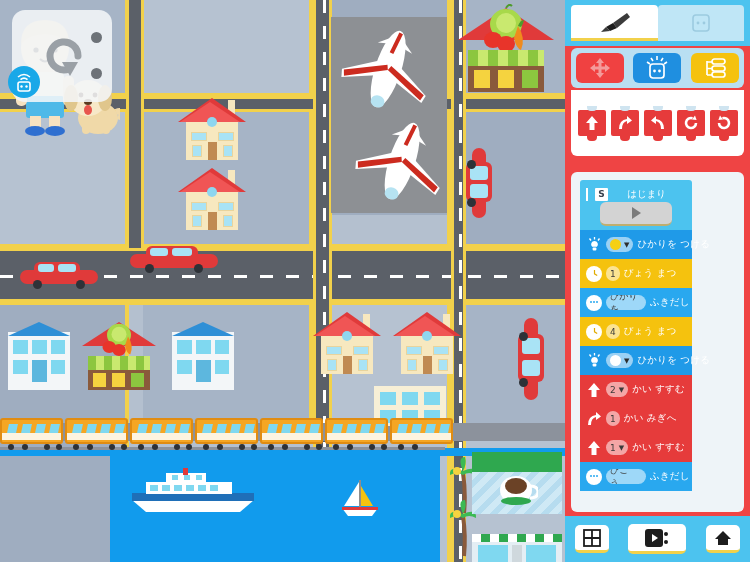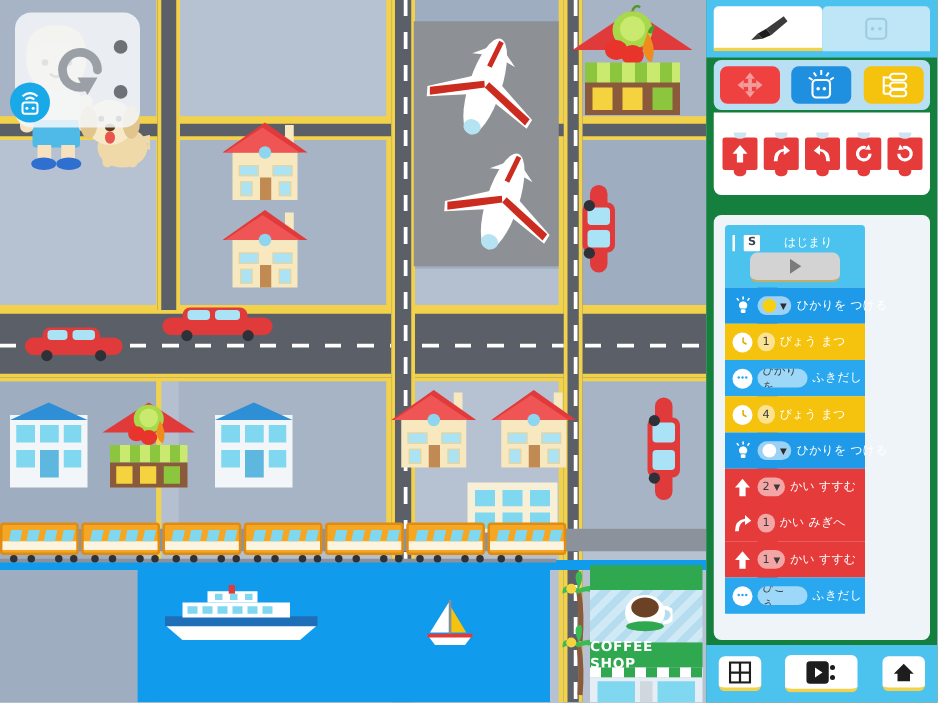--- a/index.html
+++ b/index.html
@@ -92,21 +92,21 @@
   #kid{ position:absolute; left:14px; top:18px; width:62px; height:118px; }
   #dog{ position:absolute; left:62px; top:72px; width:58px; height:64px; }
   #badge{
     position:absolute; left:8px; top:66px; width:32px; height:32px; border-radius:50%;
     background:#19a8e8; display:flex; align-items:center; justify-content:center;
   }
 
   
   #panel{
     position:absolute; left:565px; top:0; width:185px; height:562px;
-    background:#15803d;
+    background:#ef4444;
   }
   #tabs{
     position:absolute; left:0; top:0; width:185px; height:46px;
     background:#4cc3ef; padding:5px 6px 0 6px; display:flex; gap:0;
   }
   .tab{
     flex:1; height:36px; display:flex; align-items:center; justify-content:center;
     border-radius:4px 4px 0 0; cursor:pointer;
   }
   .tab.active{ background:#ffffff; border-bottom:3px solid #f2d14b; }
@@ -431,24 +431,20 @@
     <div class="shop" style="left:472px;top:452px;width:90px;height:110px;">
       <div style="position:absolute;left:0;top:0;width:90px;height:20px;background:#2fa84f;"></div>
       <div style="position:absolute;left:0;top:20px;width:90px;height:42px;
         background:repeating-linear-gradient(135deg,#cfe9f5 0 6px,#b6dcef 6px 12px);"></div>
       <svg style="position:absolute;left:26px;top:22px;" width="40" height="34" viewBox="0 0 40 34">
         <ellipse cx="18" cy="16" rx="16" ry="14" fill="#fff"></ellipse>
         <ellipse cx="18" cy="12" rx="11" ry="8" fill="#6b4226"></ellipse>
         <path d="M32 12 q8 0 8 6 q0 6 -8 6" stroke="#fff" stroke-width="3" fill="none"></path>
         <ellipse cx="18" cy="27" rx="15" ry="4" fill="#2fa84f"></ellipse>
       </svg>
-      <div style="position:absolute;left:0;top:62px;width:90px;height:20px;background:#2fa84f;
-        display:flex;align-items:center;justify-content:center;">
-        <span style="color:#fff;font-size:11px;font-weight:bold;letter-spacing:.5px;">COFFEE SHOP</span>
-      </div>
       <div style="position:absolute;left:0;top:82px;width:90px;height:8px;
         background:repeating-linear-gradient(to right,#fff 0 9px,#2fa84f 9px 18px);"></div>
       <div style="position:absolute;left:0;top:90px;width:90px;height:24px;background:#e4eef4;"></div>
       <div style="position:absolute;left:6px;top:93px;width:30px;height:20px;background:#7fd8f0;"></div>
       <div style="position:absolute;left:54px;top:93px;width:30px;height:20px;background:#7fd8f0;"></div>
       <div style="position:absolute;left:40px;top:93px;width:10px;height:20px;background:#cfd8dd;"></div>
     </div>
 
     <div class="car" style="left:20px;top:262px;width:78px;height:26px;">
       <div class="car-body" style="left:0;top:8px;width:78px;height:14px;"></div>

